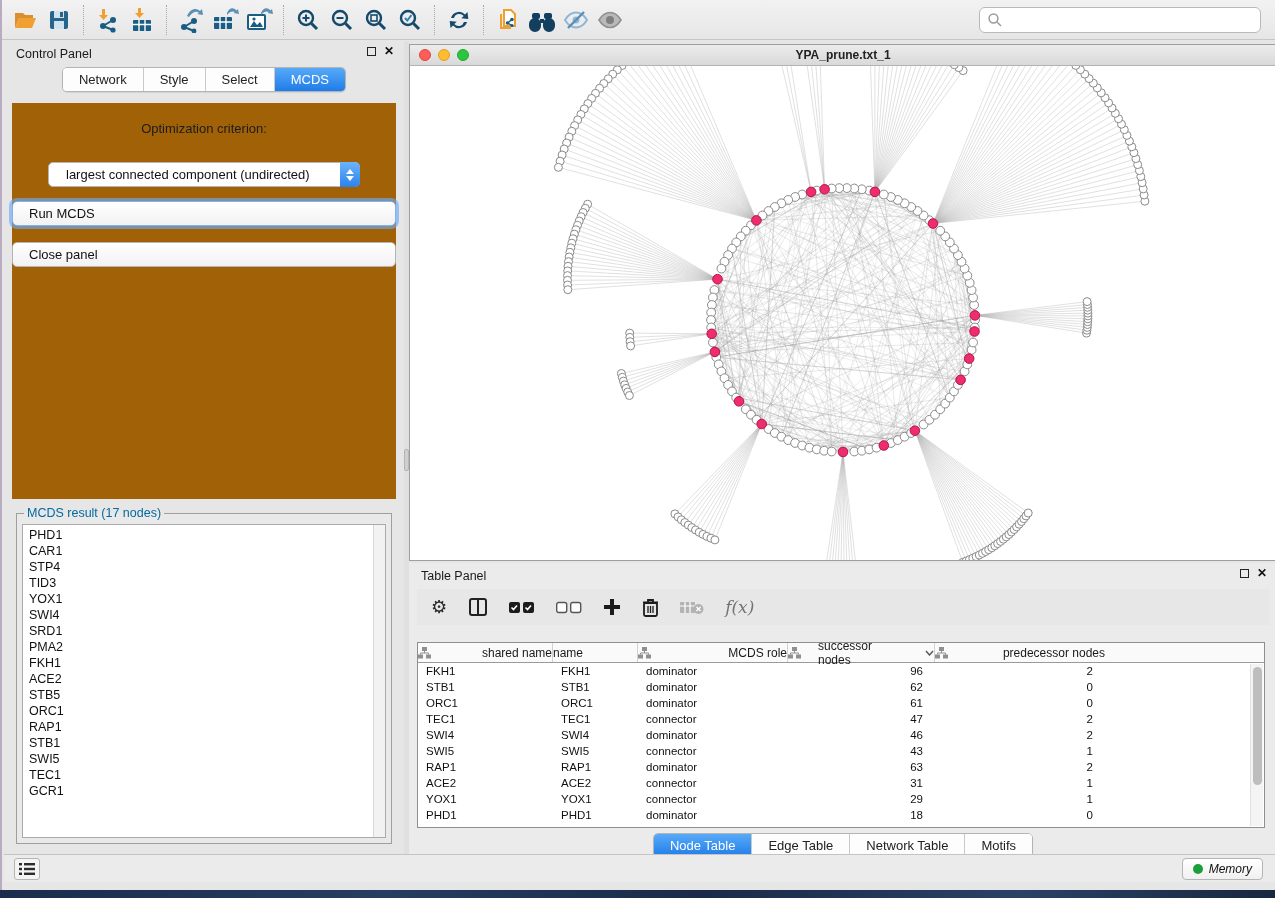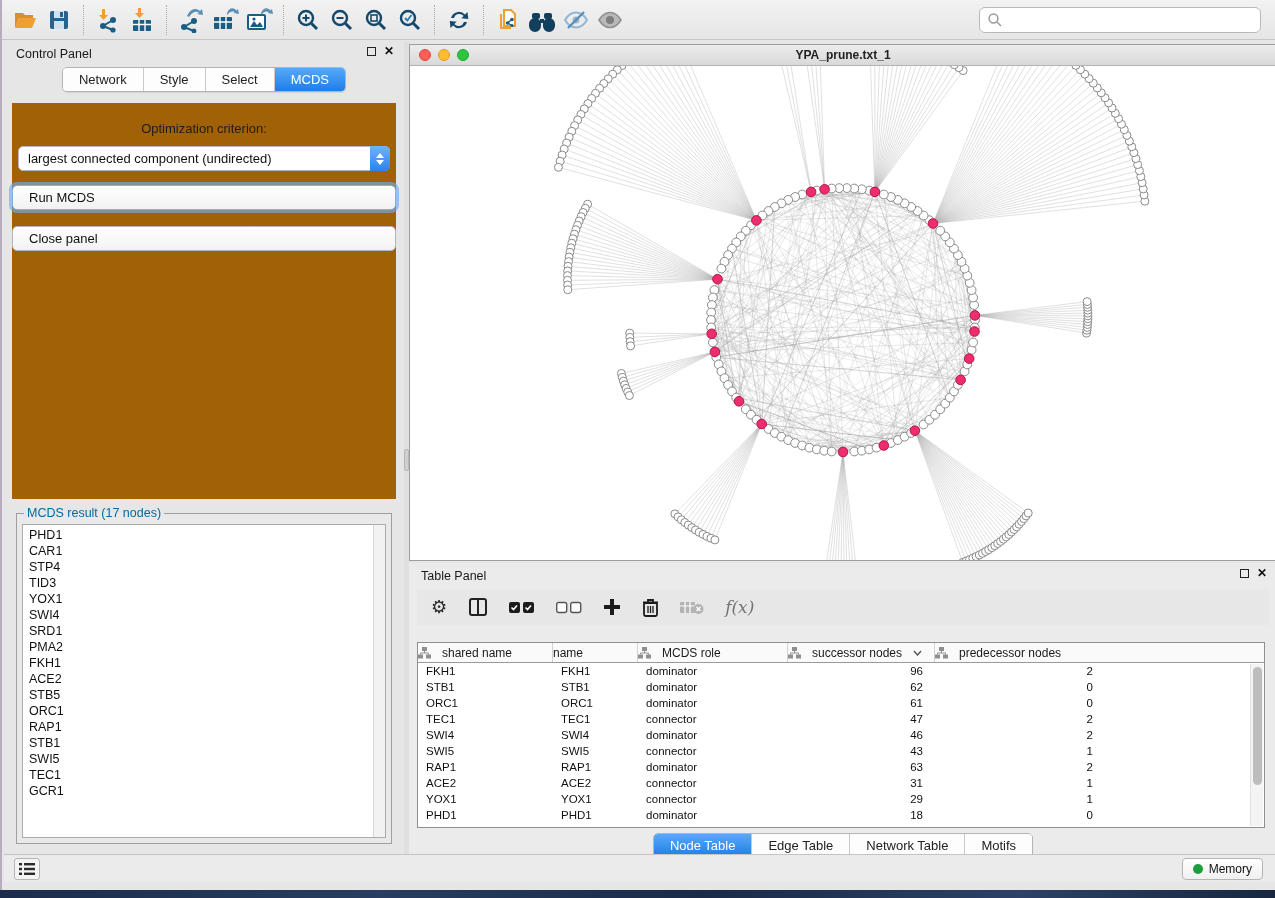--- a/index.html
+++ b/index.html
@@ -28,23 +28,23 @@
   .float-ico { width:9px; height:9px; border:1.5px solid #222; display:inline-block; }
   .close-ico { font-size:12px; font-weight:bold; color:#111; line-height:9px; }
   .seg-tabs { display:flex; justify-content:center; margin-top:0; }
   .seg-wrap { display:flex; border:1px solid #b4b4b4; border-radius:5px; overflow:hidden;
     background:#fff; box-shadow:0 1px 1px rgba(0,0,0,.08); }
   .seg { padding:4px 16px; font-size:13px; color:#222; border-left:1px solid #c9c9c9; background:#fdfdfd; }
   .seg:first-child { border-left:none; }
   .seg.active { background:linear-gradient(#58aaf8,#1f7ce8); color:#fff; }
   .cp-inner { position:absolute; left:8px; right:8px; top:62px; height:396px; background:#a16207; }
   .opt-label { text-align:center; font-size:13px; color:#1c1c1c; padding-top:18px; }
-  .selectbox { position:relative; margin:10px auto 0 auto; width:372px; height:25px; background:#fff;
+  .selectbox { position:relative; margin:26px auto 0 auto; width:312px; height:25px; background:#fff;
     border:1px solid #b5b5b5; border-radius:5px; font-size:13px; color:#111;
-    display:flex; align-items:center; padding-left:9px; }
+    display:flex; align-items:center; padding-left:17px; }
   .stepper { position:absolute; right:-1px; top:-1px; width:20px; height:25px; border-radius:0 5px 5px 0;
     background:linear-gradient(#6db4fa,#2b82ec); display:flex; flex-direction:column;
     align-items:center; justify-content:center; gap:2px; }
   .stepper svg { display:block; }
   .btn-row { display:flex; justify-content:center; gap:16px; margin-top:14px;flex-direction:column; }
   .pushbtn { height:25px; padding:0 16px; background:linear-gradient(#ffffff,#f2f2f2);
     border:1px solid #b5b5b5; border-radius:5px; font-size:13px; color:#111;
     display:flex; align-items:center; }
   .pushbtn.focused { box-shadow:0 0 0 3px rgba(110,170,245,.65); border-color:#7fb2ee; }
   fieldset.mcds { position:absolute; left:12px; right:12px; top:465px; bottom:18px;
@@ -78,34 +78,34 @@
   .tpanel { position:absolute; left:407px; top:563px; width:868px; bottom:28px; background:#ebebeb; }
   .t-toolbar { position:absolute; left:8px; right:8px; top:26px; height:36px; background:#e7e7e7;
     display:flex; align-items:center; gap:21px; padding-left:14px; }
   .t-toolbar .ico { display:flex; align-items:center; }
   .fx { font-family:"DejaVu Serif", serif; font-style:italic; font-size:17px; color:#737373; }
   .gear { font-size:18px; color:#2b2b2b; line-height:18px; }
   .ttable { position:absolute; left:8px; right:12px; top:79px; height:186px; background:#fff;
     border:1px solid #8f8f8f; overflow:hidden; }
   .thead { display:flex; height:20px; background:#fafafa; border-bottom:1px solid #9a9a9a;
     font-size:12px; color:#1a1a1a; }
-  .th { display:flex; align-items:center; justify-content:flex-start; gap:11px;
+  .th { display:flex; align-items:center; justify-content:space-between; gap:17px;
     border-right:1px solid #d2d2d2; height:100%; }
   .th:last-child { border-right:none; }
   .trow { display:flex; height:16px; font-size:11.5px; color:#111; }
   .td { padding-left:8px; display:flex; align-items:center; overflow:hidden; white-space:nowrap; }
   .td.num { justify-content:flex-end; padding-right:12px; }
   .t-scroll { position:absolute; right:1px; top:21px; bottom:1px; width:13px; background:#f4f4f4;
     border-left:1px solid #e0e0e0; }
   .t-thumb { position:absolute; left:2px; top:3px; width:9px; height:118px; background:#bdbdbd; border-radius:5px; }
   .t-tabs { position:absolute; left:0; right:0; top:270px; display:flex; justify-content:center; }
 
   
   .statusbar { position:absolute; left:2px; right:0; bottom:8px; height:28px; background:#ebebeb;
-    border-top:1px solid #c4c4c4; }
+    border-top:1px solid #c4c4c4;font-style:italic; }
   .listbtn { position:absolute; left:10px; top:3px; width:26px; height:22px; background:#f4f4f4;
     border:1px solid #b5b5b5; border-radius:3px; display:flex; align-items:center; justify-content:center; }
   .membtn { position:absolute; right:12px; top:3px; height:22px; padding:0 10px;
     background:linear-gradient(#ffffff,#f0f0f0); border:1px solid #b5b5b5; border-radius:4px;
     display:flex; align-items:center; gap:6px; font-size:12px; color:#111; }
   .memdot { width:10px; height:10px; border-radius:50%; background:#1d9e3c; }
   svg.icon { display:block; }
 </style>
 </head>
 <body>

